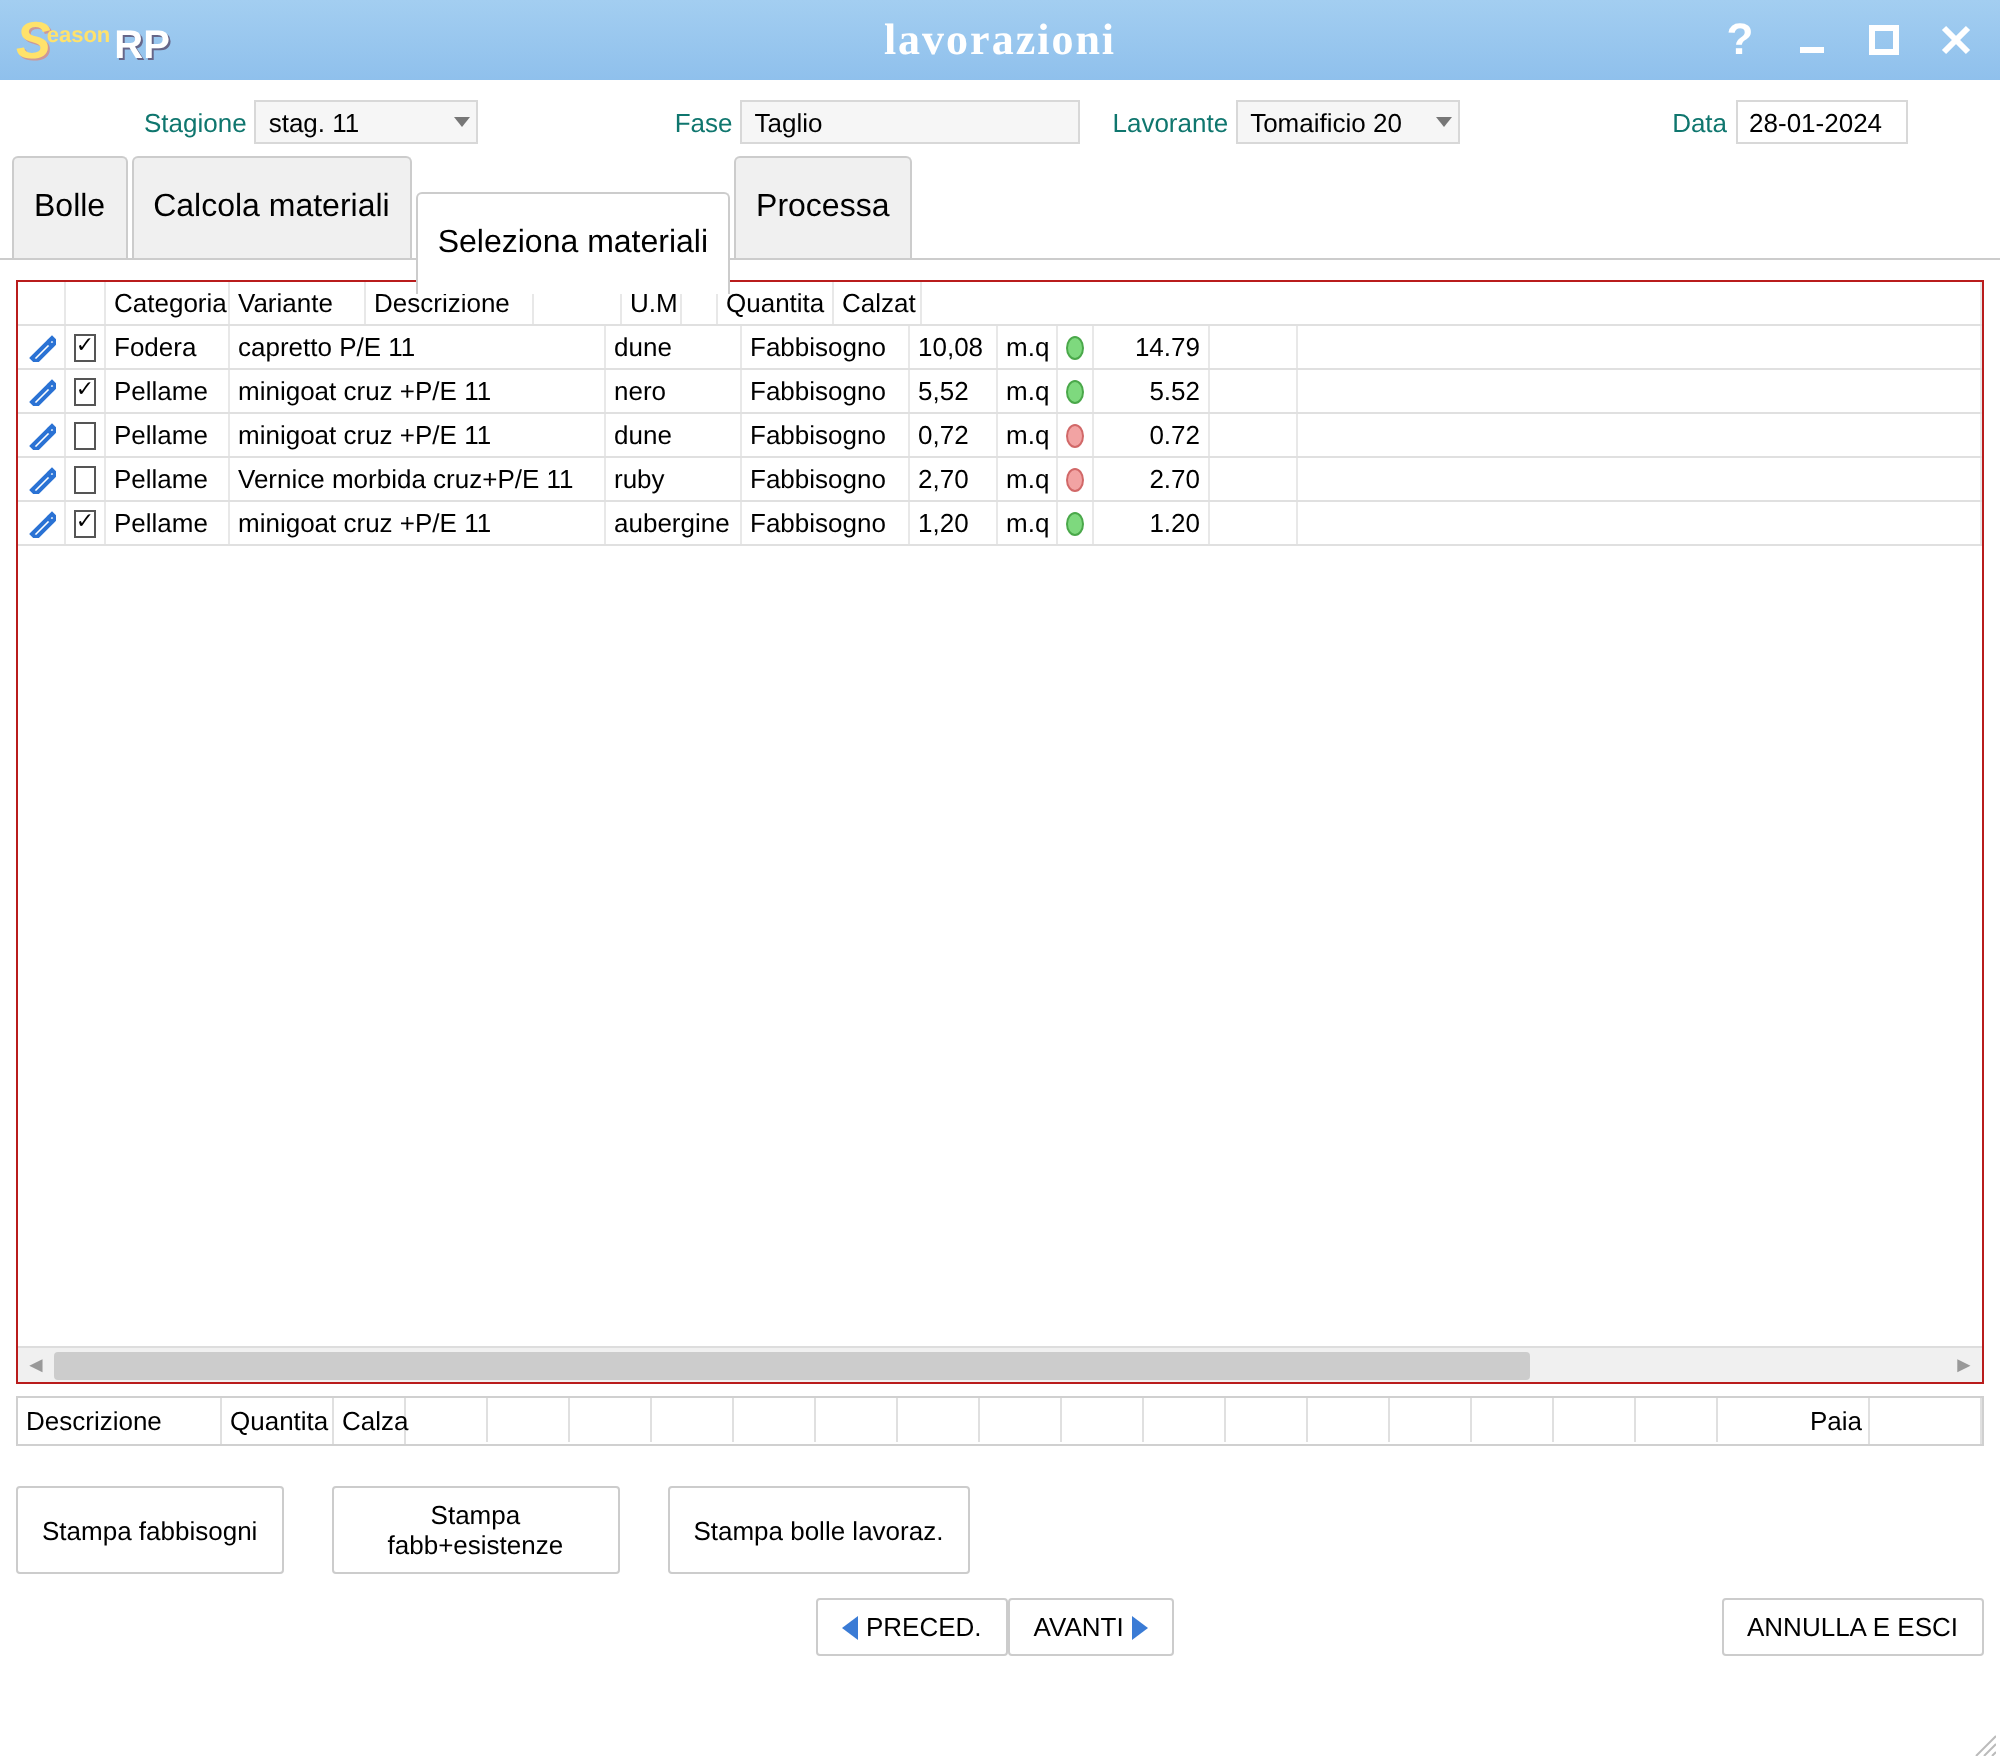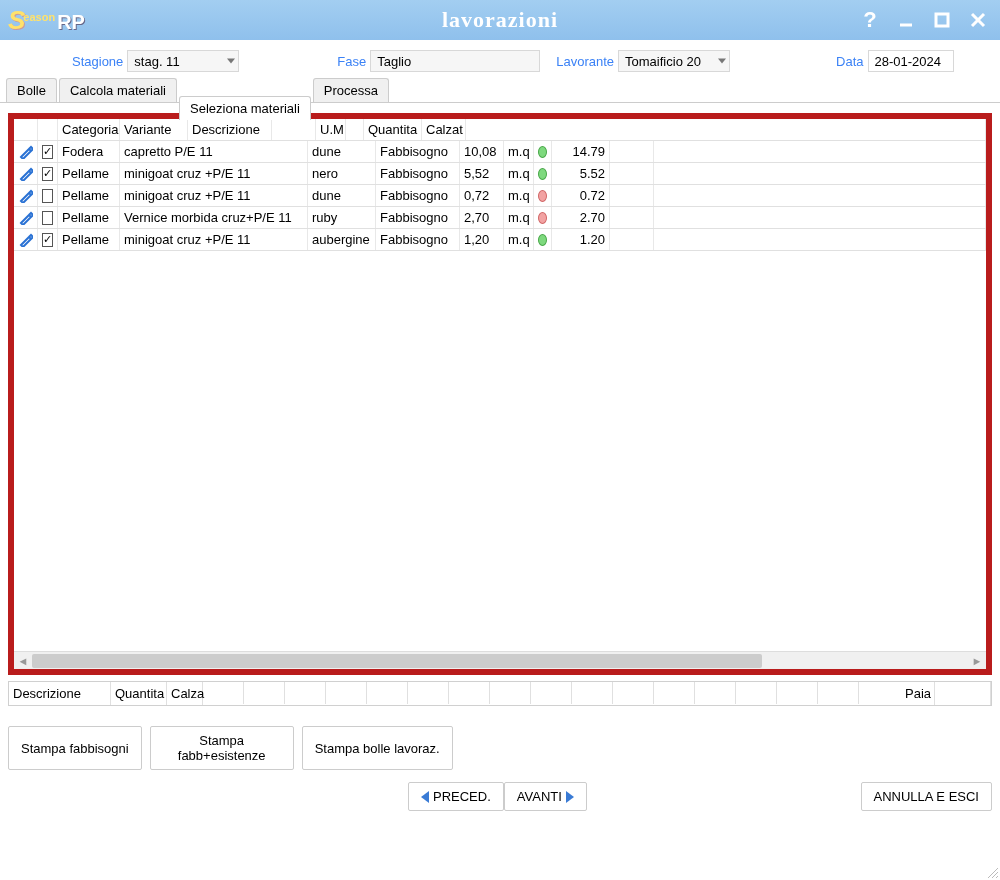--- a/index.html
+++ b/index.html
@@ -42,21 +42,21 @@
   cursor: pointer;
 }
 .win-btn svg { stroke: #fff; stroke-width: 3; fill: none; }
 
 .form-row {
   display: flex;
   align-items: center;
   padding: 10px 14px 8px;
   gap: 4px;
 }
-.form-label { font-size: 13px; color: #3b82f6; }
+.form-label { font-size: 13px; color: #0f766e; }
 .form-field {
   border: 1px solid #d8d8d8;
   background: #f6f6f6;
   padding: 2px 6px;
   height: 22px;
   display: flex;
   align-items: center;
   position: relative;
 }
 .form-field .dd-arrow {
@@ -78,49 +78,49 @@
   align-items: center;
 }
 
 .tabs {
   display: flex;
   padding-left: 6px;
   border-bottom: 1px solid #ccc;
   margin-top: -2px;
 }
 .tab {
-  padding: 4px 10px;
+  padding: 16px 10px;
   border: 1px solid #ccc;
   border-bottom: none;
   background: #f0f0f0;
   margin-right: 2px;
   border-radius: 3px 3px 0 0;
   cursor: pointer;
-  font-size: 13px;
+  font-size: 16px;
 }
 .tab.active {
   background: #fff;
   position: relative;
   top: 18px;
 }
 
 .content { padding: 10px 8px; }
 
 .action-row { display: flex; gap: 10px; margin-bottom: 10px; }
 .btn {
   border: 1px solid #ccc;
   background: #fff;
   padding: 6px 12px;
   font-size: 13px;
   cursor: pointer;
   border-radius: 2px;
 }
 
 .grid {
-  border: 6px solid #b91c1c;
+  border: 1px solid #b91c1c;
 }
 .grid-header, .grid-row {
   display: flex;
   border-bottom: 1px solid #e0e0e0;
 }
 .grid-header { background: #fff; }
 .gcell {
   padding: 3px 4px;
   border-right: 1px solid #e8e8e8;
   font-size: 13px;
@@ -174,21 +174,21 @@
 .lgc1 { width: 102px; }
 .lgc2 { width: 56px; }
 .lgc3 { width: 36px; }
 .lgc-blank { flex:1; display:flex; }
 .lgc-blank div { width: 41px; border-right: 1px solid #e0e0e0; height: 22px; }
 .lgc-paia { width: 34px; }
 .lgc-end { width: 56px; }
 
 .bottom-actions {
   display: flex;
-  gap: 8px;
+  gap: 24px;
   padding: 10px 8px 8px;
 }
 
 .nav-row {
   display: flex;
   align-items: flex-start;
   padding: 4px 8px 8px;
 }
 .nav-right { margin-left: auto; }
 .nav-btn {

